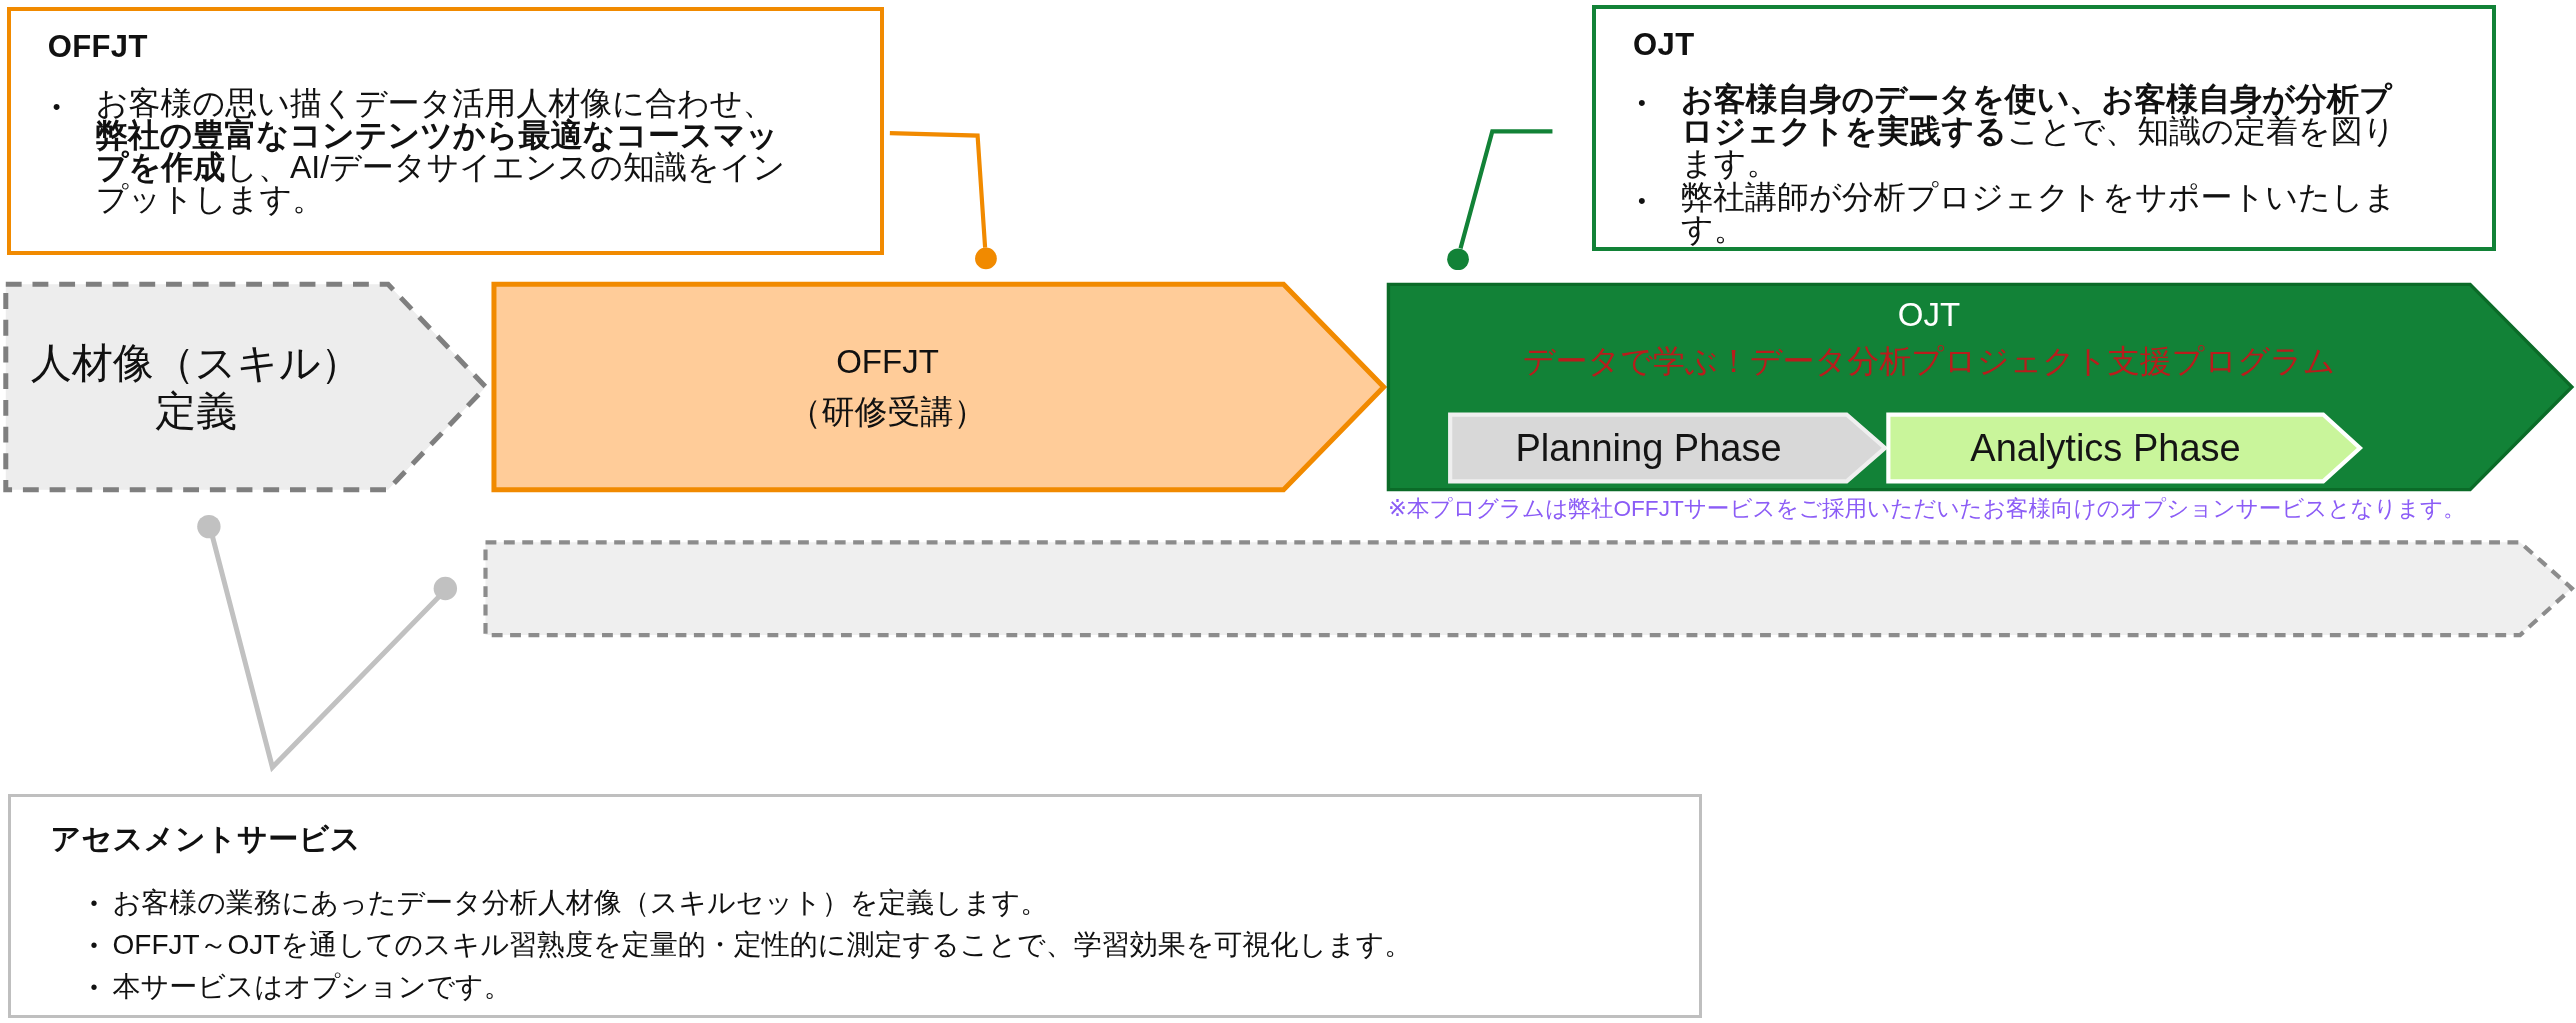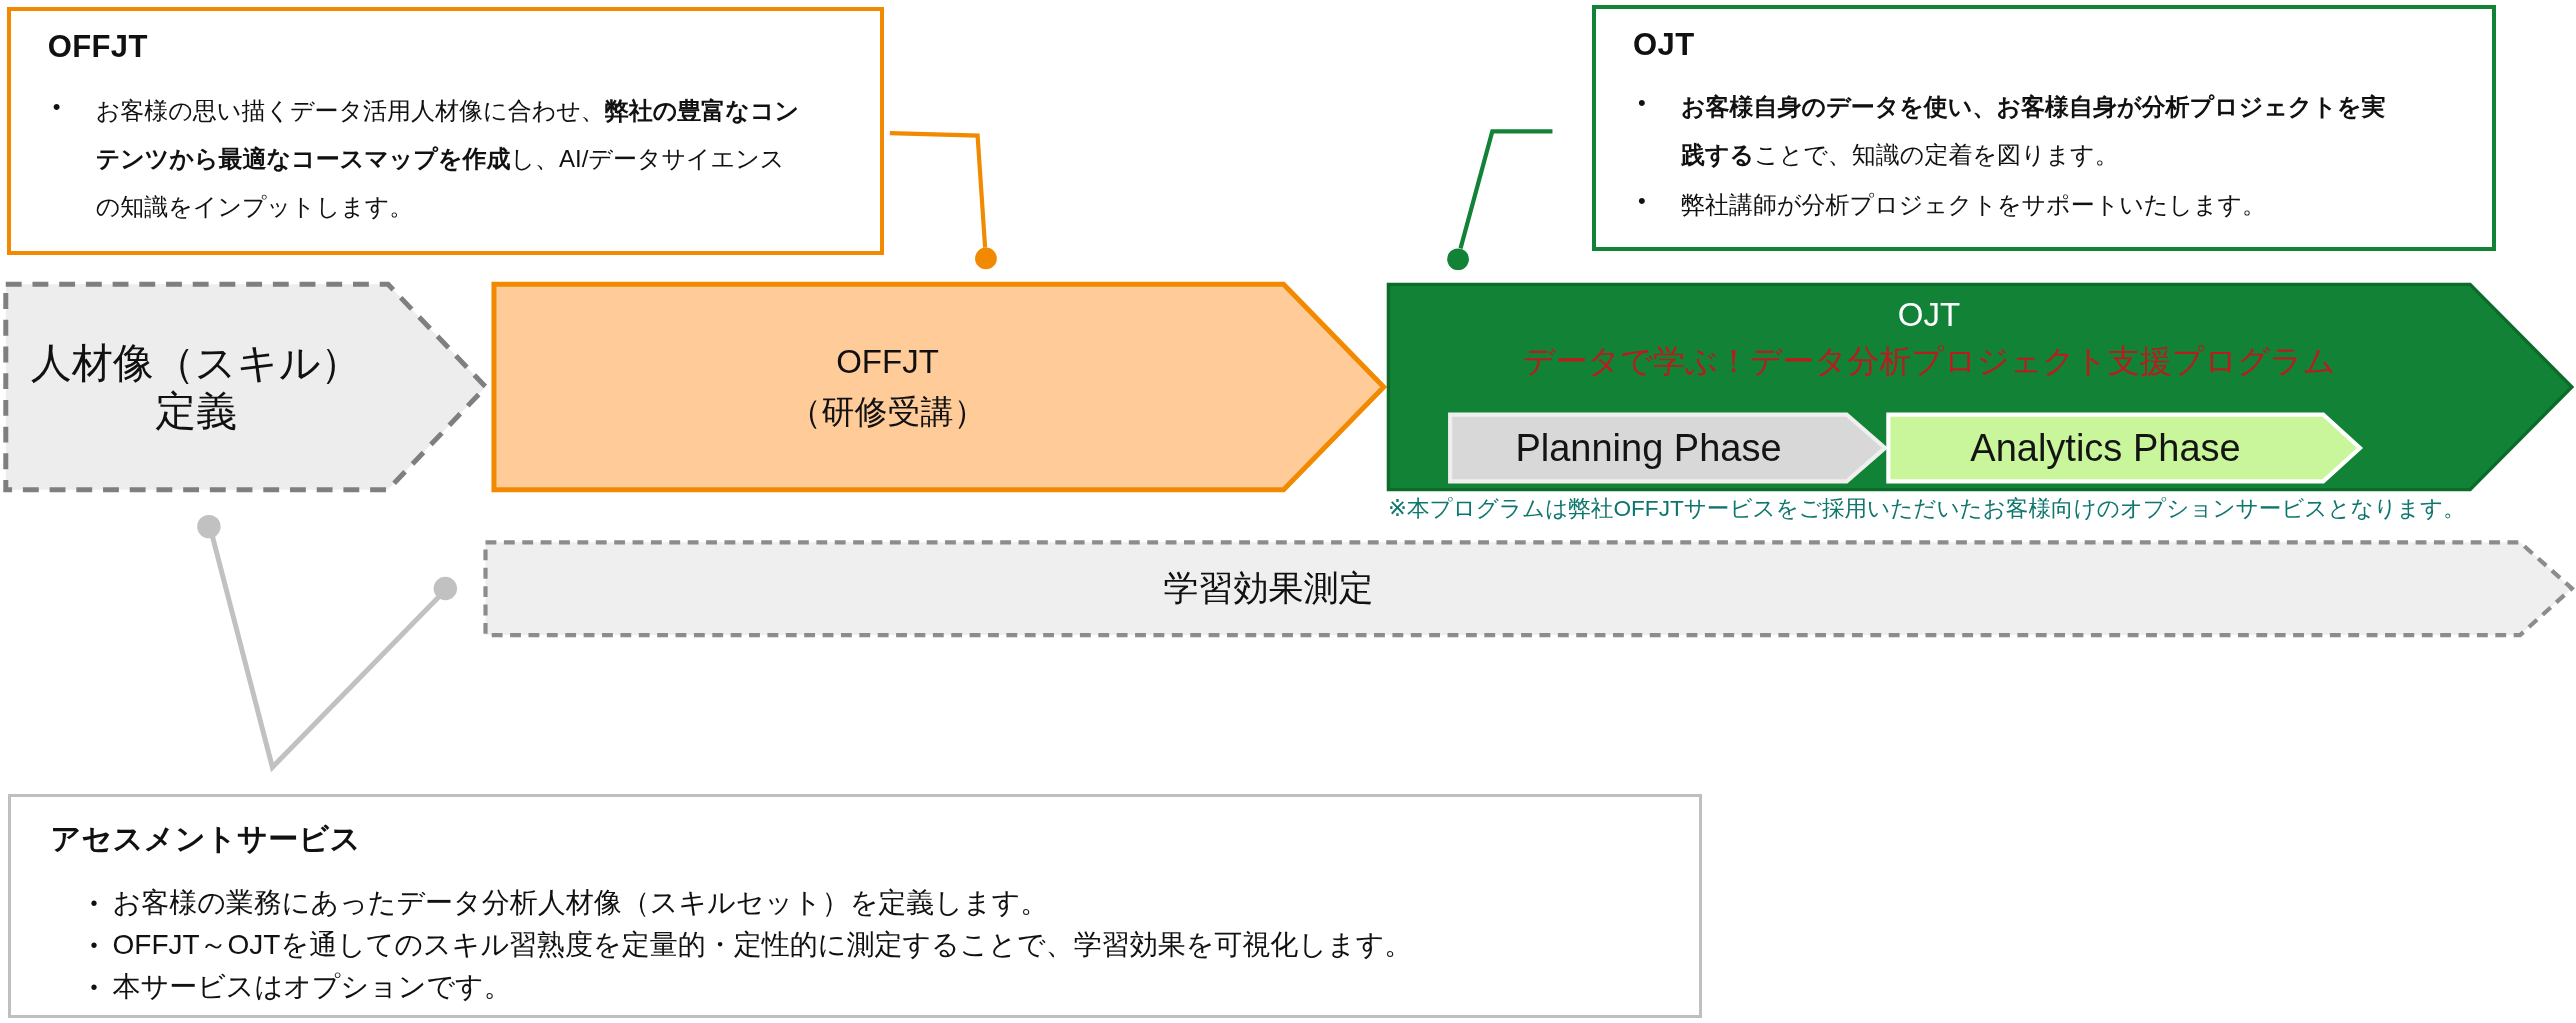--- a/index.html
+++ b/index.html
@@ -23,21 +23,21 @@
 
   
   .callout{position:absolute;background:#ffffff;}
   .callout h2{font-size:31px;font-weight:bold;letter-spacing:0.4px;}
   .offjt-box{left:6.7px;top:6.7px;width:877px;height:248px;border:4.2px solid var(--orange-accent);padding:18.4px 32px 0 37px;}
   .ojt-box{left:1592px;top:5px;width:904px;height:246px;border:4.2px solid var(--green-accent);padding:18.4px 32px 0 37px;}
   .bullet-row{display:flex;margin-top:22px;}
   .ojt-box .bullet-row{margin-top:20px;}
   .ojt-box .bullet-row + .bullet-row{margin-top:1.7px;}
   .bullet-row .marker{width:48px;flex:0 0 48px;font-size:22px;line-height:40px;text-align:left;padding-left:5px;}
-  .bullet-row p{font-size:24px;line-height:48px;max-width:719px;}
+  .bullet-row p{font-size:32px;line-height:32px;max-width:719px;}
   .offjt-box .bullet-row p{max-width:709px;}
   .bullet-row b{font-weight:bold;}
 
   
   .arrow-wrap{position:absolute;}
   .arrow-wrap svg{position:absolute;left:0;top:0;display:block;}
   .arrow-label{position:absolute;display:flex;flex-direction:column;justify-content:center;align-items:center;text-align:center;}
 
   .skill-arrow{left:1.7px;top:281px;width:490px;height:212px;}
   .skill-shape{fill:#EDEDED;stroke:var(--dash-gray);stroke-width:6;stroke-dasharray:19 13;}
@@ -50,21 +50,21 @@
   .ojt-arrow{left:1386px;top:281px;width:1190px;height:212px;}
   .ojt-shape{fill:var(--green-accent);stroke:var(--green-dark);stroke-width:4;}
   .ojt-title{left:0;top:13.4px;width:1086px;height:42px;color:#ffffff;font-size:33px;}
   .ojt-subtitle{left:0;top:60px;width:1086px;height:42px;color:#b91c1c;font-size:32px;}
   .planning-shape{fill:var(--planning-fill);stroke:var(--planning-border);stroke-width:5;}
   .analytics-shape{fill:var(--analytics-fill);stroke:#ffffff;stroke-width:5;}
   .phase-label{position:absolute;display:flex;align-items:center;justify-content:center;font-size:38px;color:#141414;}
   .planning-label{left:64px;top:134px;width:397px;height:67px;}
   .analytics-label{left:502px;top:134px;width:435px;height:67px;}
 
-  .ojt-note{position:absolute;left:1388px;top:495px;width:1078px;font-size:22.6px;line-height:28px;color:#0f766e;}
+  .ojt-note{position:absolute;left:1388px;top:495px;width:1078px;font-size:22.6px;line-height:28px;color:#8b5cf6;}
 
   .measure-arrow{left:483px;top:539px;width:2093px;height:102px;}
   .measure-shape{fill:var(--light-gray-fill);stroke:#8C8C8C;stroke-width:5;stroke-dasharray:13 9;}
   .measure-arrow .arrow-label{left:0;top:0;width:1571px;height:99px;font-size:35px;}
 
   
   .assessment-box{left:7.5px;top:794px;width:1694px;height:224px;border:3.3px solid var(--box-border-gray);padding:22px 25px 0 40px;}
   .assessment-box h2{font-size:30px;font-weight:bold;}
   .assessment-box ul{list-style:none;margin-top:22px;}
   .assessment-box li{display:flex;font-size:28px;line-height:42px;}
@@ -136,21 +136,20 @@
     <div class="phase-label analytics-label">Analytics Phase</div>
     <div class="phase-label planning-label">Planning Phase</div>
   </div>
 
   <p class="ojt-note">※本プログラムは弊社OFFJTサービスをご採用いただいたお客様向けのオプションサービスとなります。</p>
 
   <div class="arrow-wrap measure-arrow">
     <svg width="2093" height="102" viewBox="0 0 2505 122">
       <polygon class="measure-shape" points="3,4 2438,4 2500,59 2438,115 3,115"></polygon>
     </svg>
-    <div class="arrow-label">学習効果測定</div>
   </div>
 
   <section class="callout assessment-box">
     <h2>アセスメントサービス</h2>
     <ul>
       <li>
         <span class="marker">•</span>
         <p>お客様の業務にあったデータ分析人材像（スキルセット）を定義します。</p>
       </li>
       <li>

